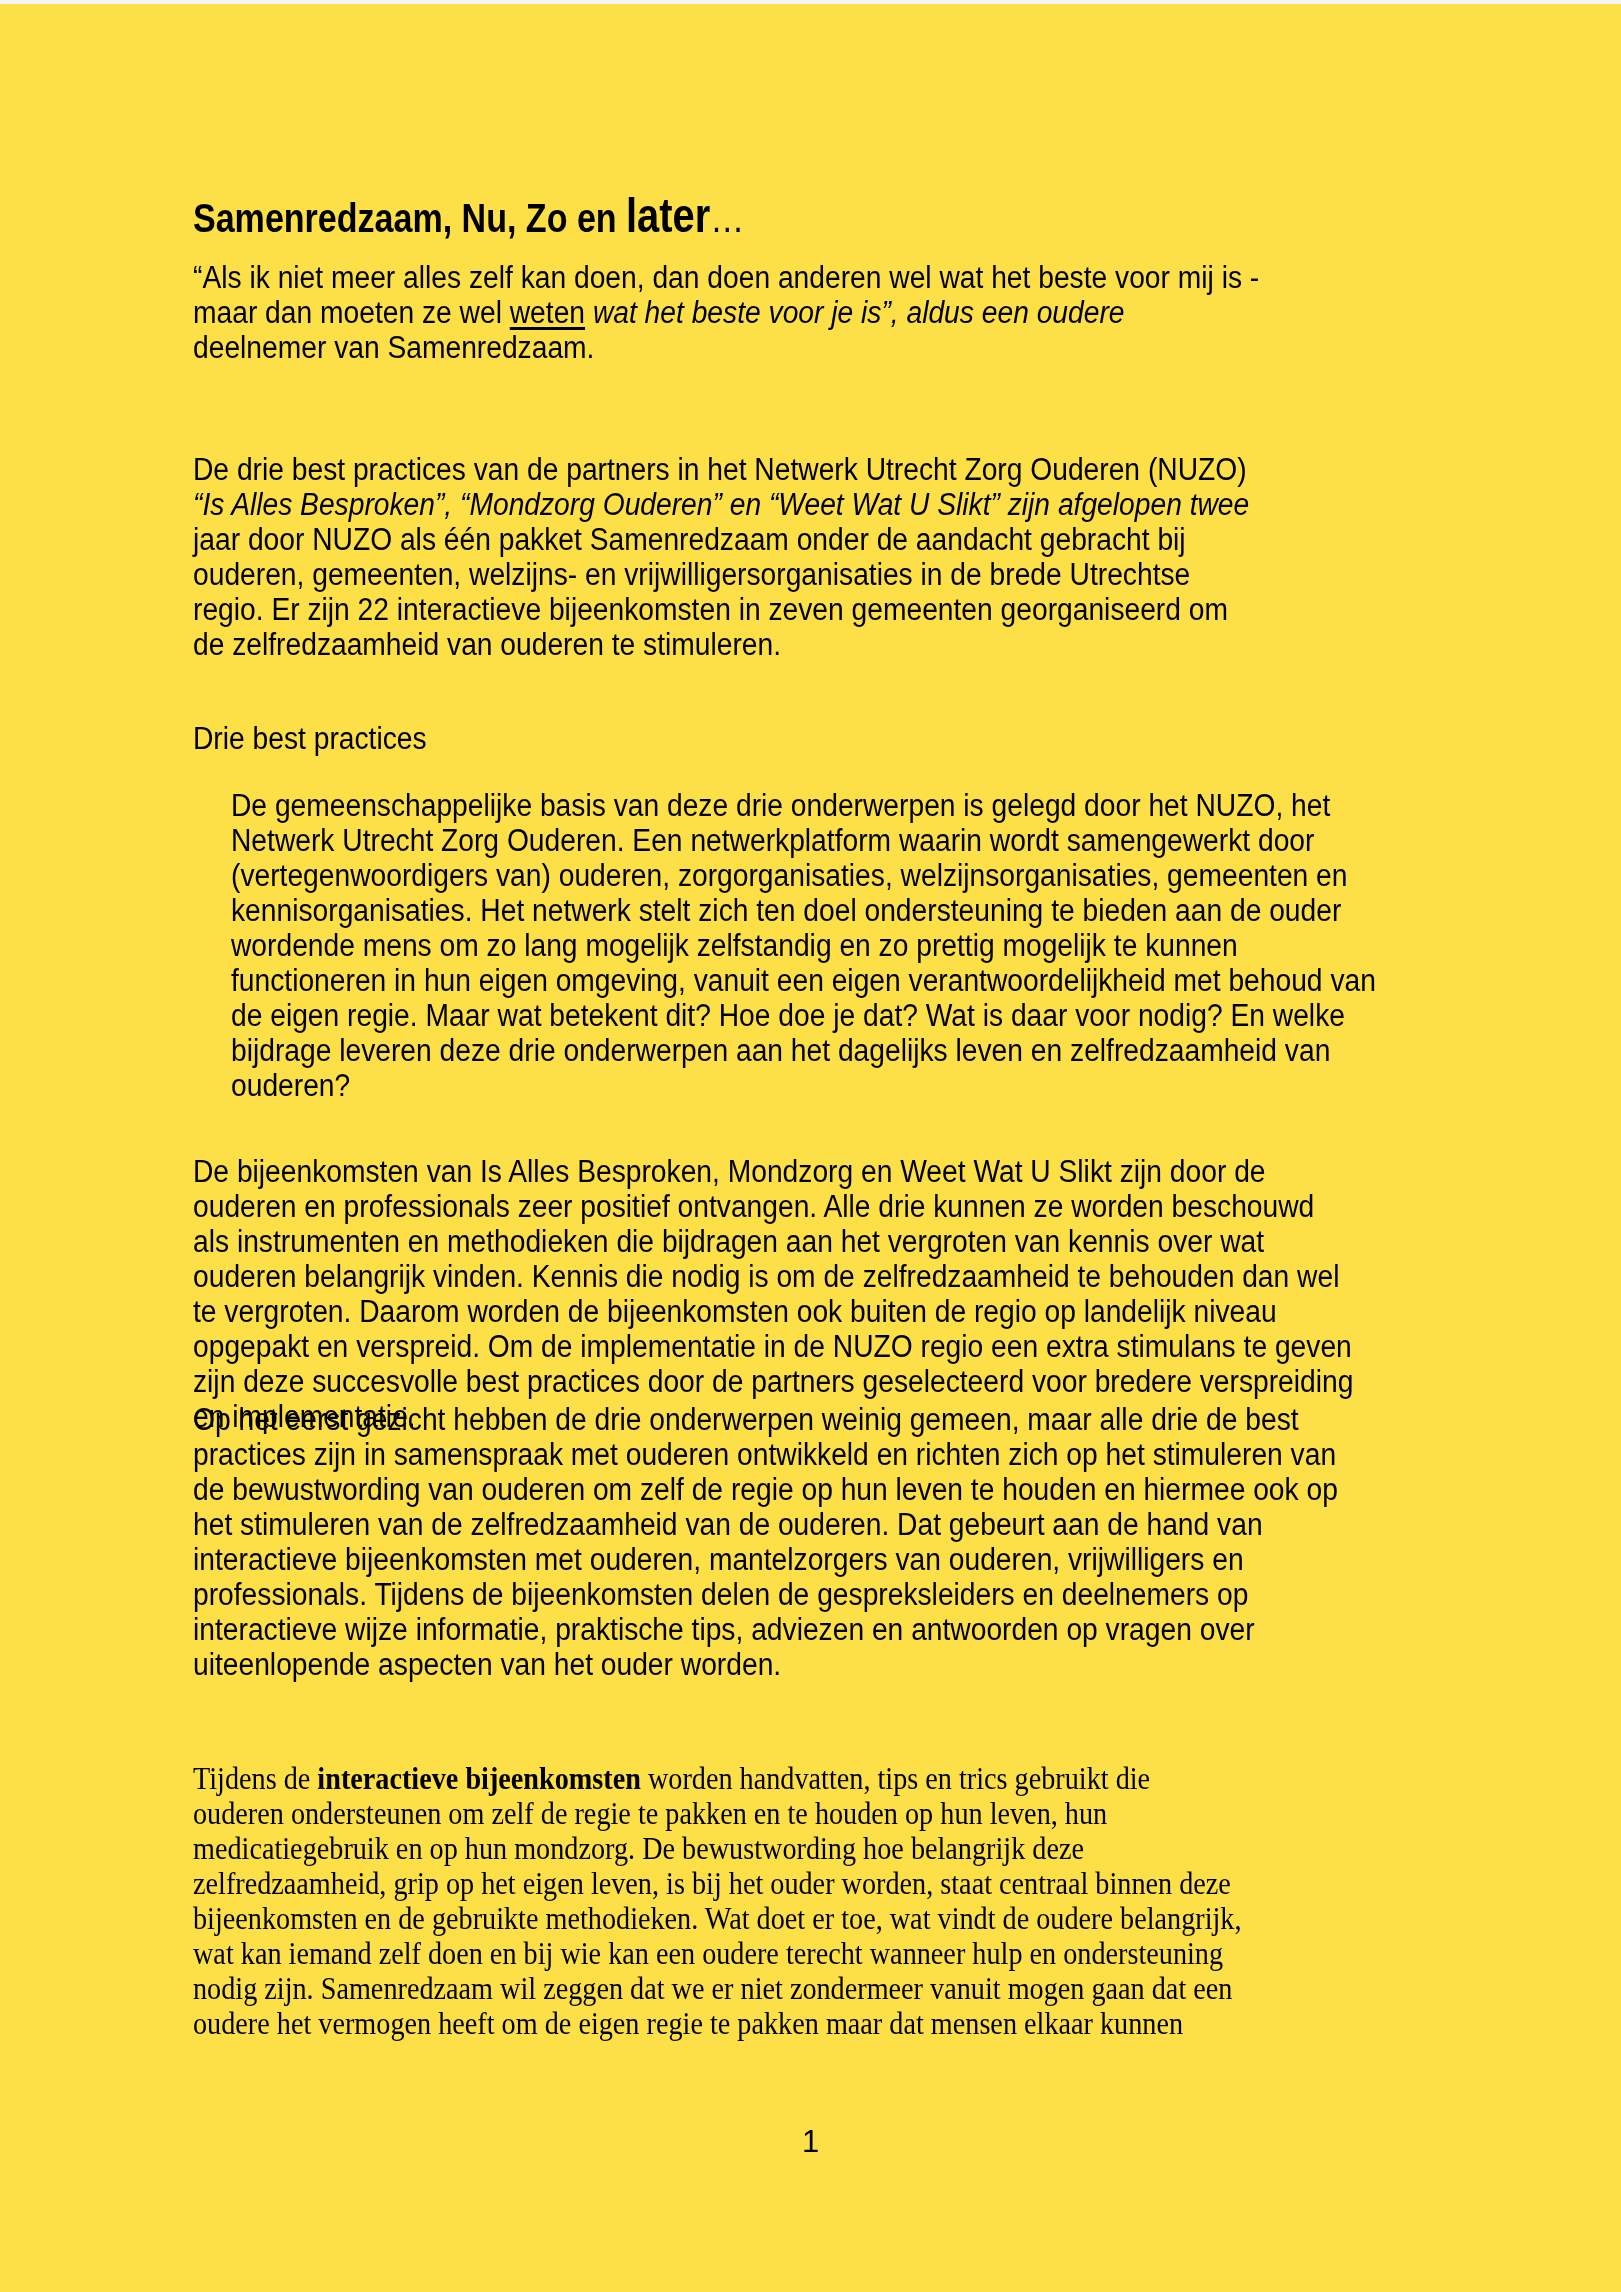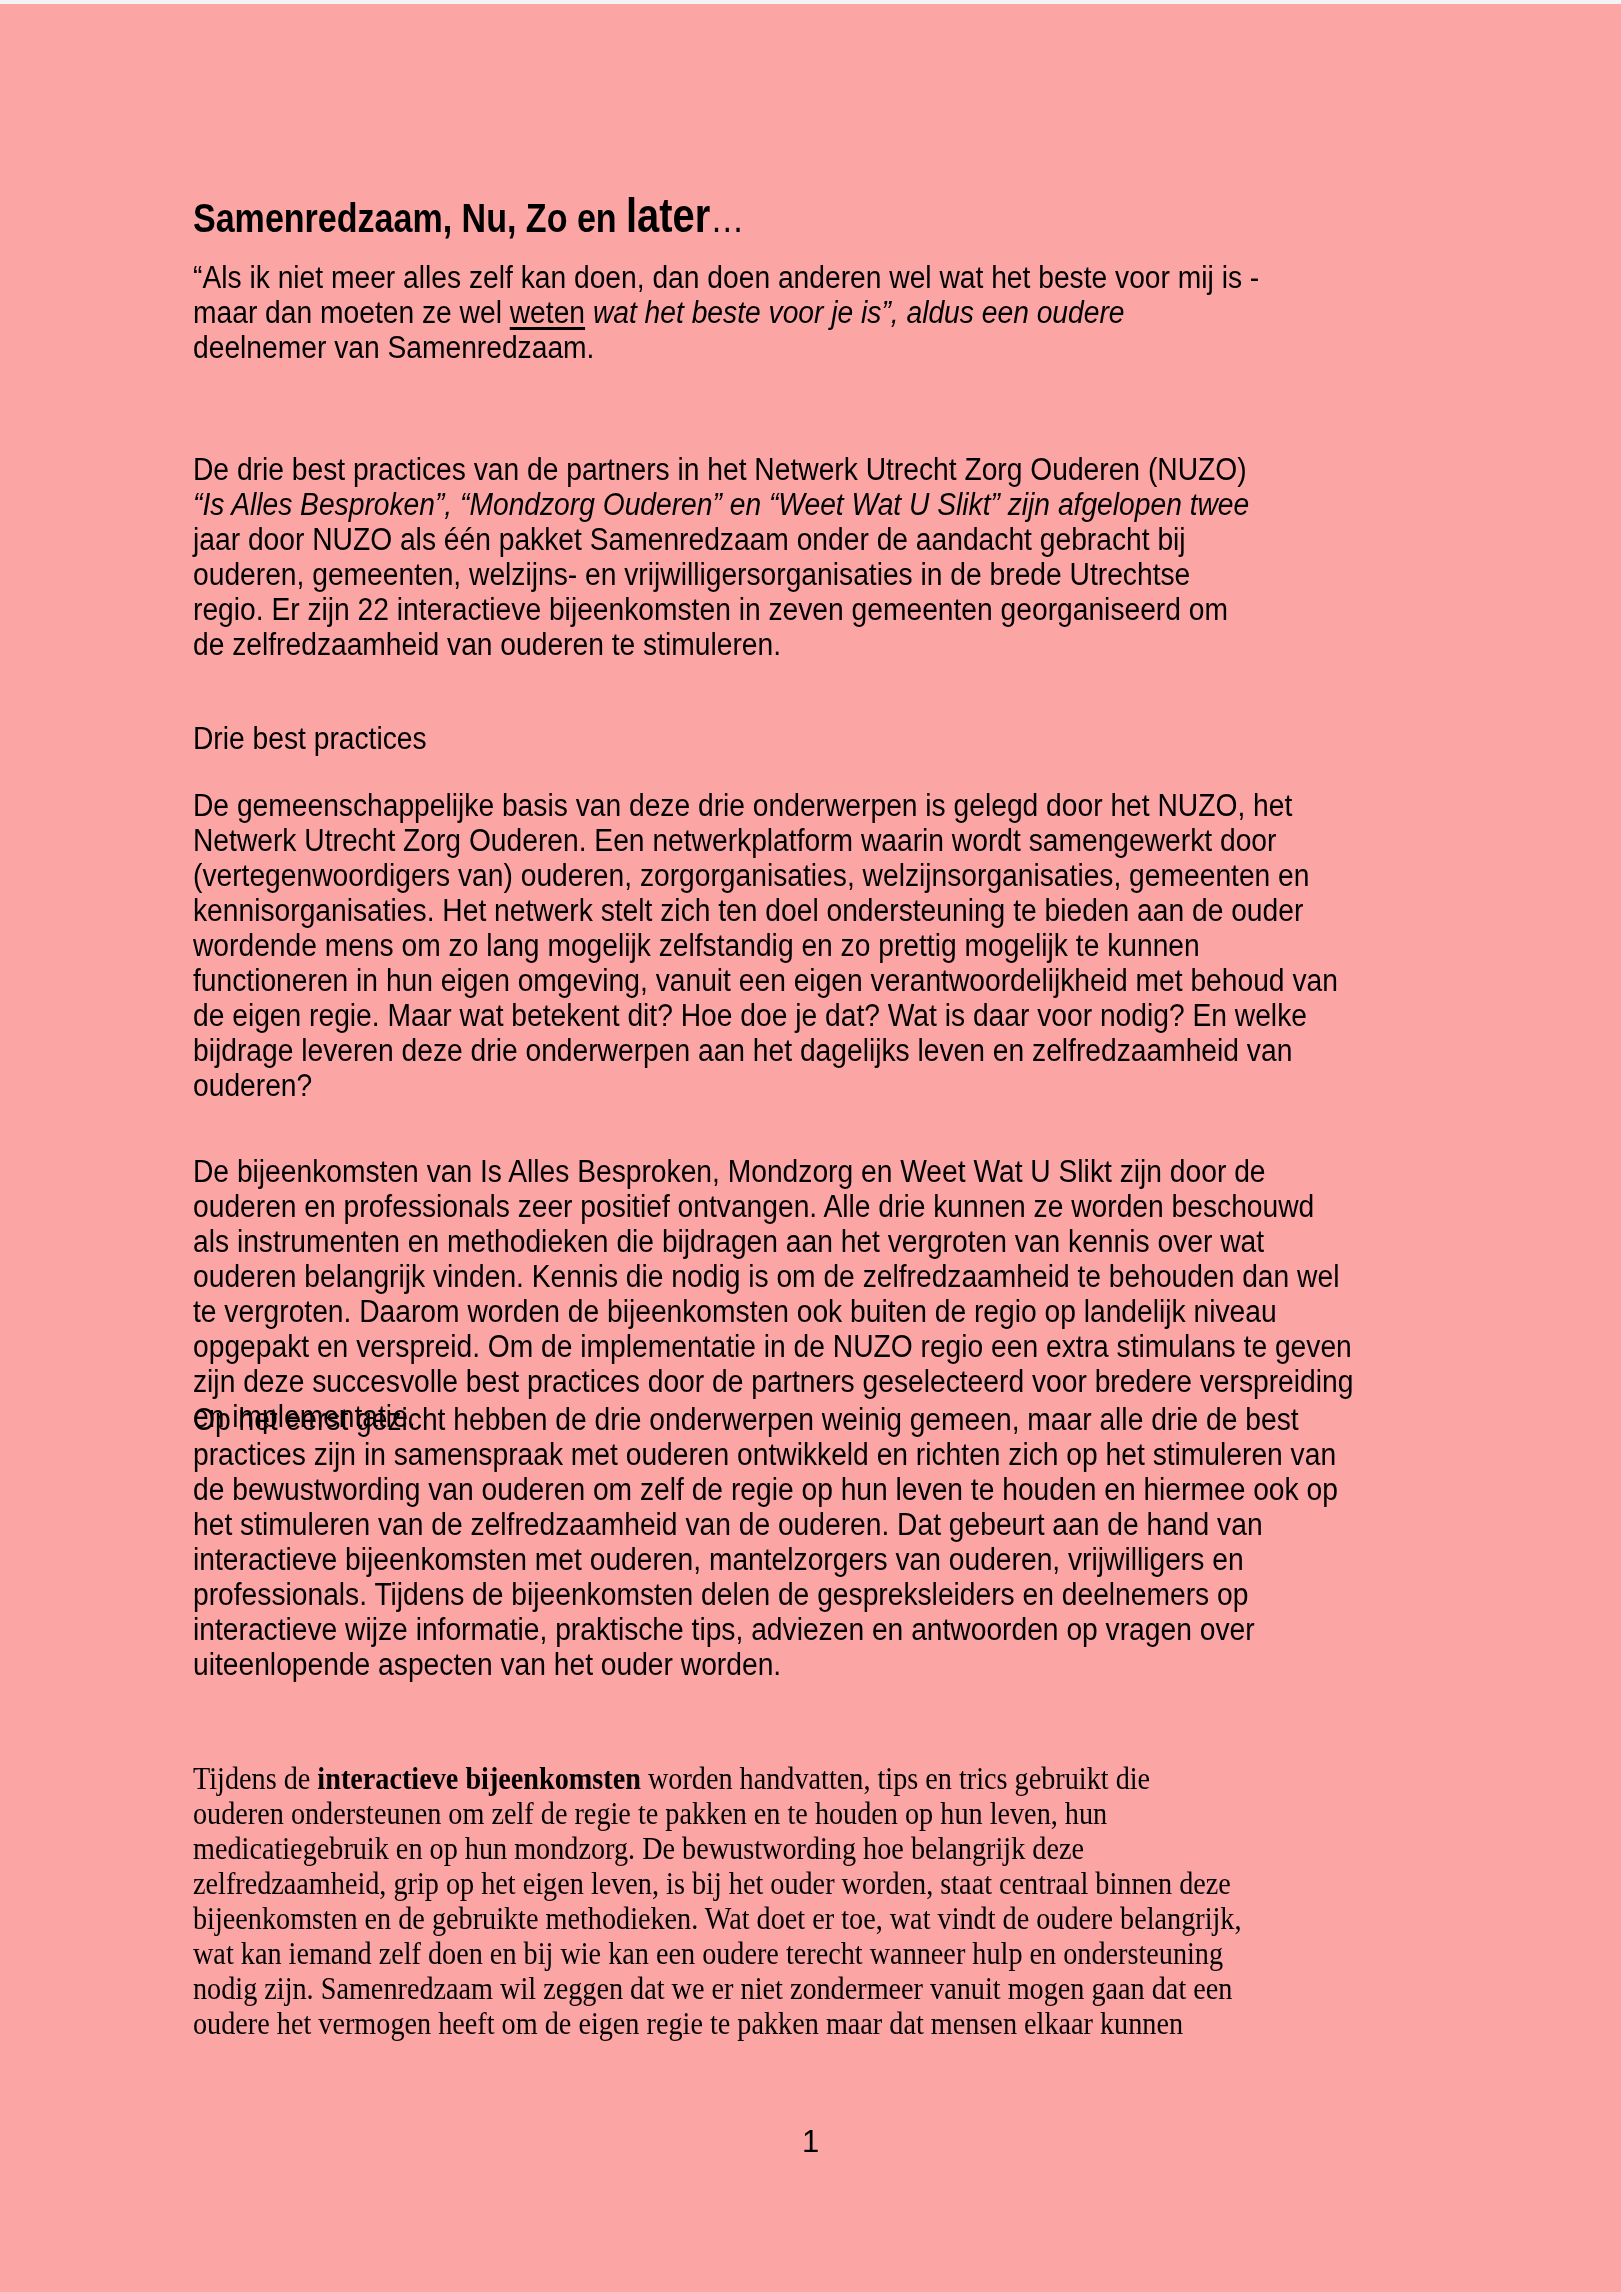--- a/index.html
+++ b/index.html
@@ -4,21 +4,21 @@
 <style>
   html, body {
     margin: 0;
     padding: 0;
     background: #ffffff;
   }
   .page {
     position: relative;
     width: 1621px;
     height: 2293px;
-    background: #fca5a5;
+    background: #fde047;
     color: #000000;
     font-family: "Liberation Sans", "DejaVu Sans", sans-serif;
     overflow: hidden;
   }
   .top-edge {
     position: absolute;
     top: 0; left: 0; right: 0;
     height: 3.9px;
     background: #f4f4f4;
   }
@@ -46,21 +46,21 @@
     transform: scaleX(0.83);
     transform-origin: 0 0;
   }
   .title-block .b  { font-weight: 700; }
   .title-block .xl { font-size: 48px; }
   
   .p-quote         { top: 260px; }
   .p-intro         { top: 452px; }
   .heading-block   { top: 721px; }
   .heading-block .line { font-weight: 400; }
-  .p-basis         { top: 788px; }
+  .p-basis         { top: 788px; margin-left: 38px; }
   .p-bijeenkomsten { top: 1154px; }
   .p-gezicht       { top: 1402px; }
   .p-tijdens       { top: 1761px; font-family: Liberation Serif, serif; }
   .footer {
     position: absolute;
     top: 2124px;
     left: 0;
     width: 1621px;
     text-align: center;
     font-size: 31px;

